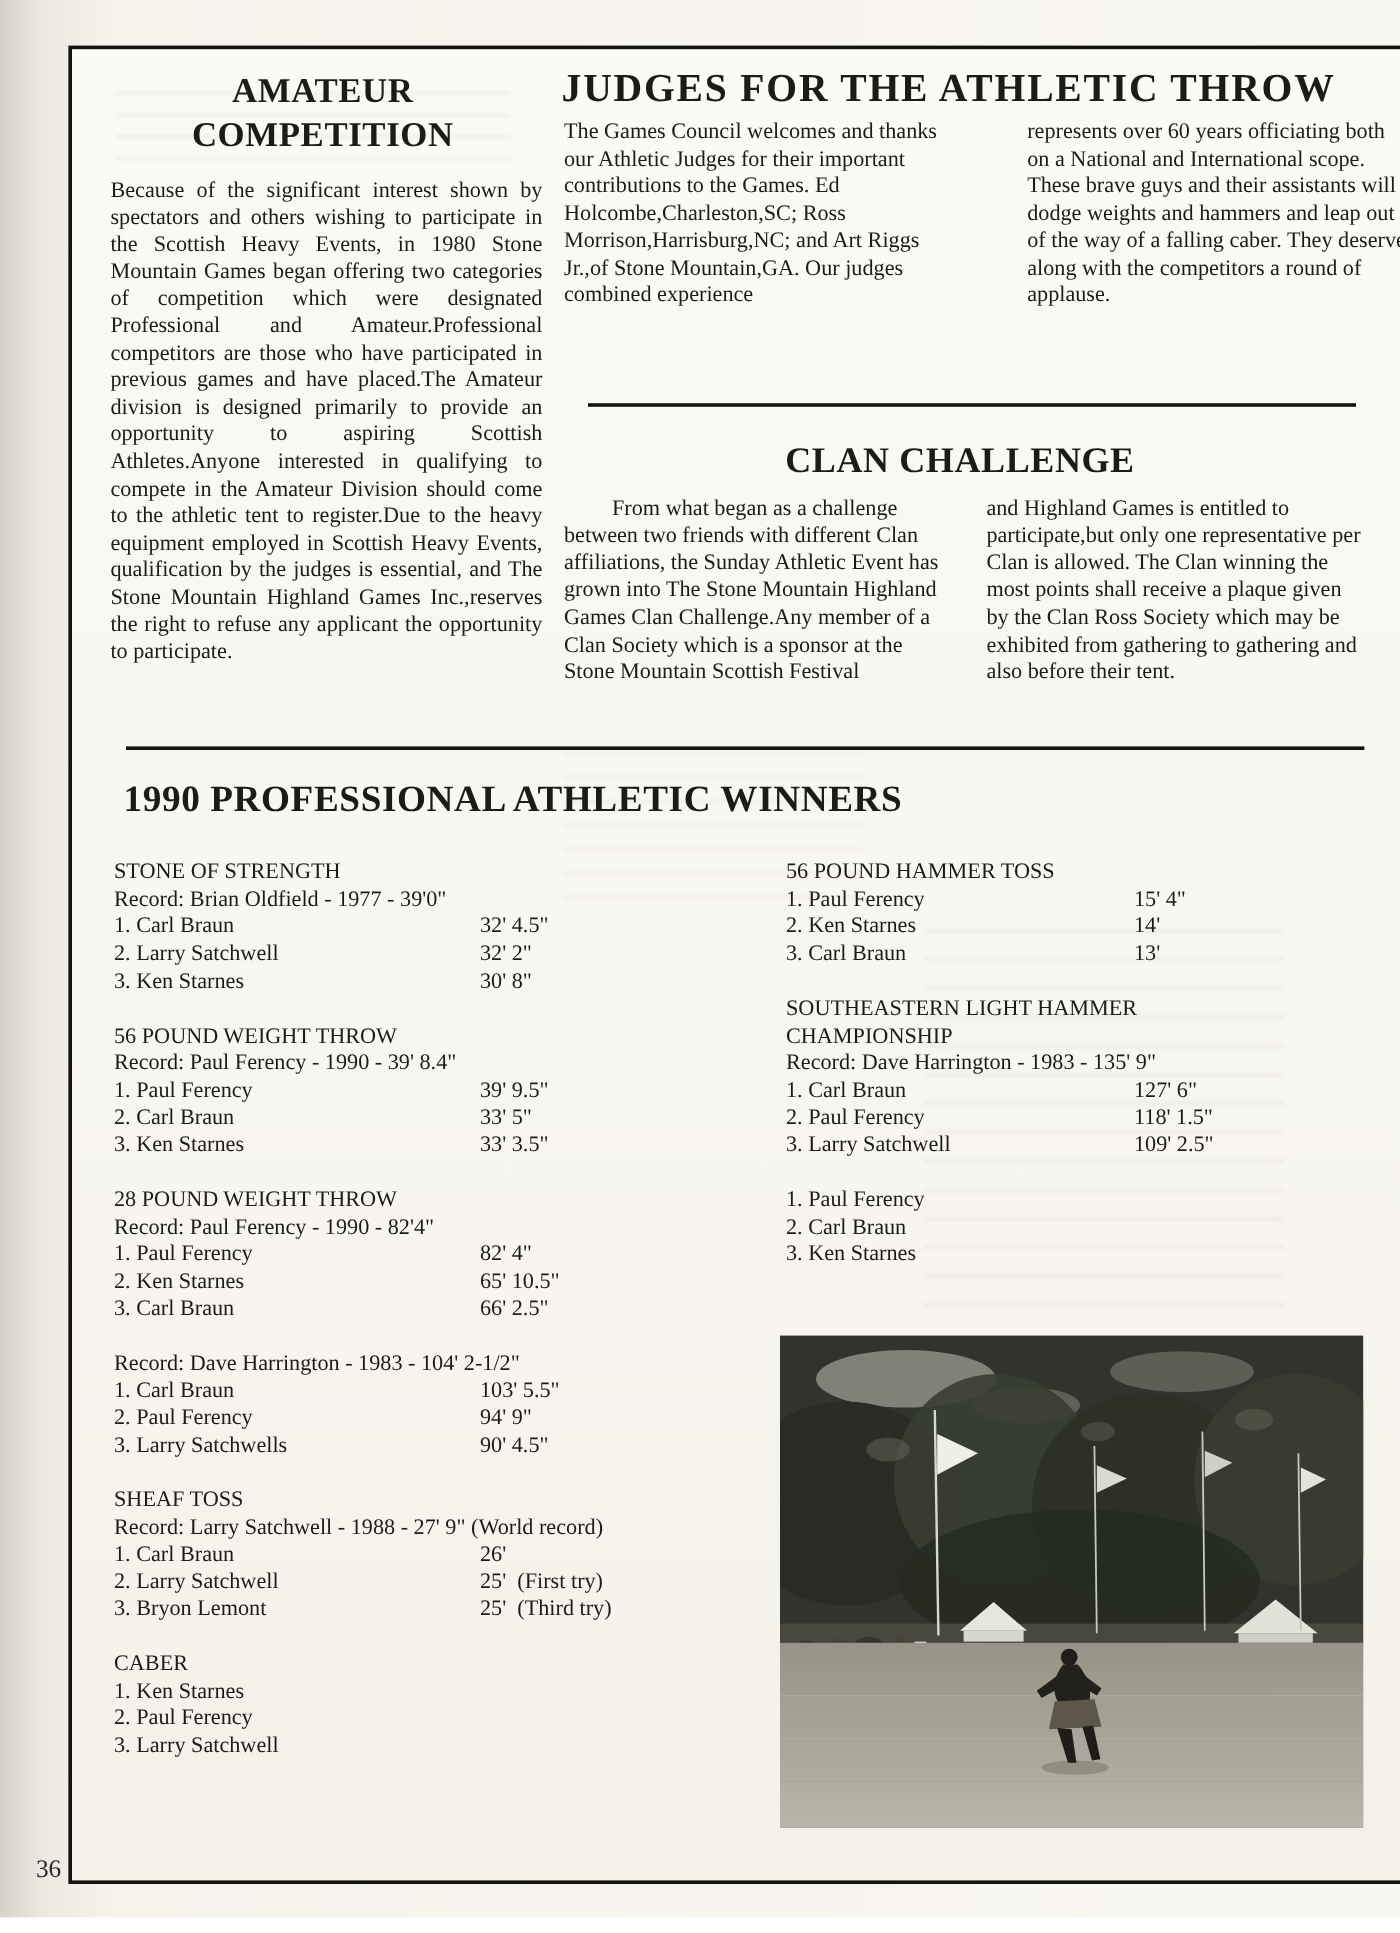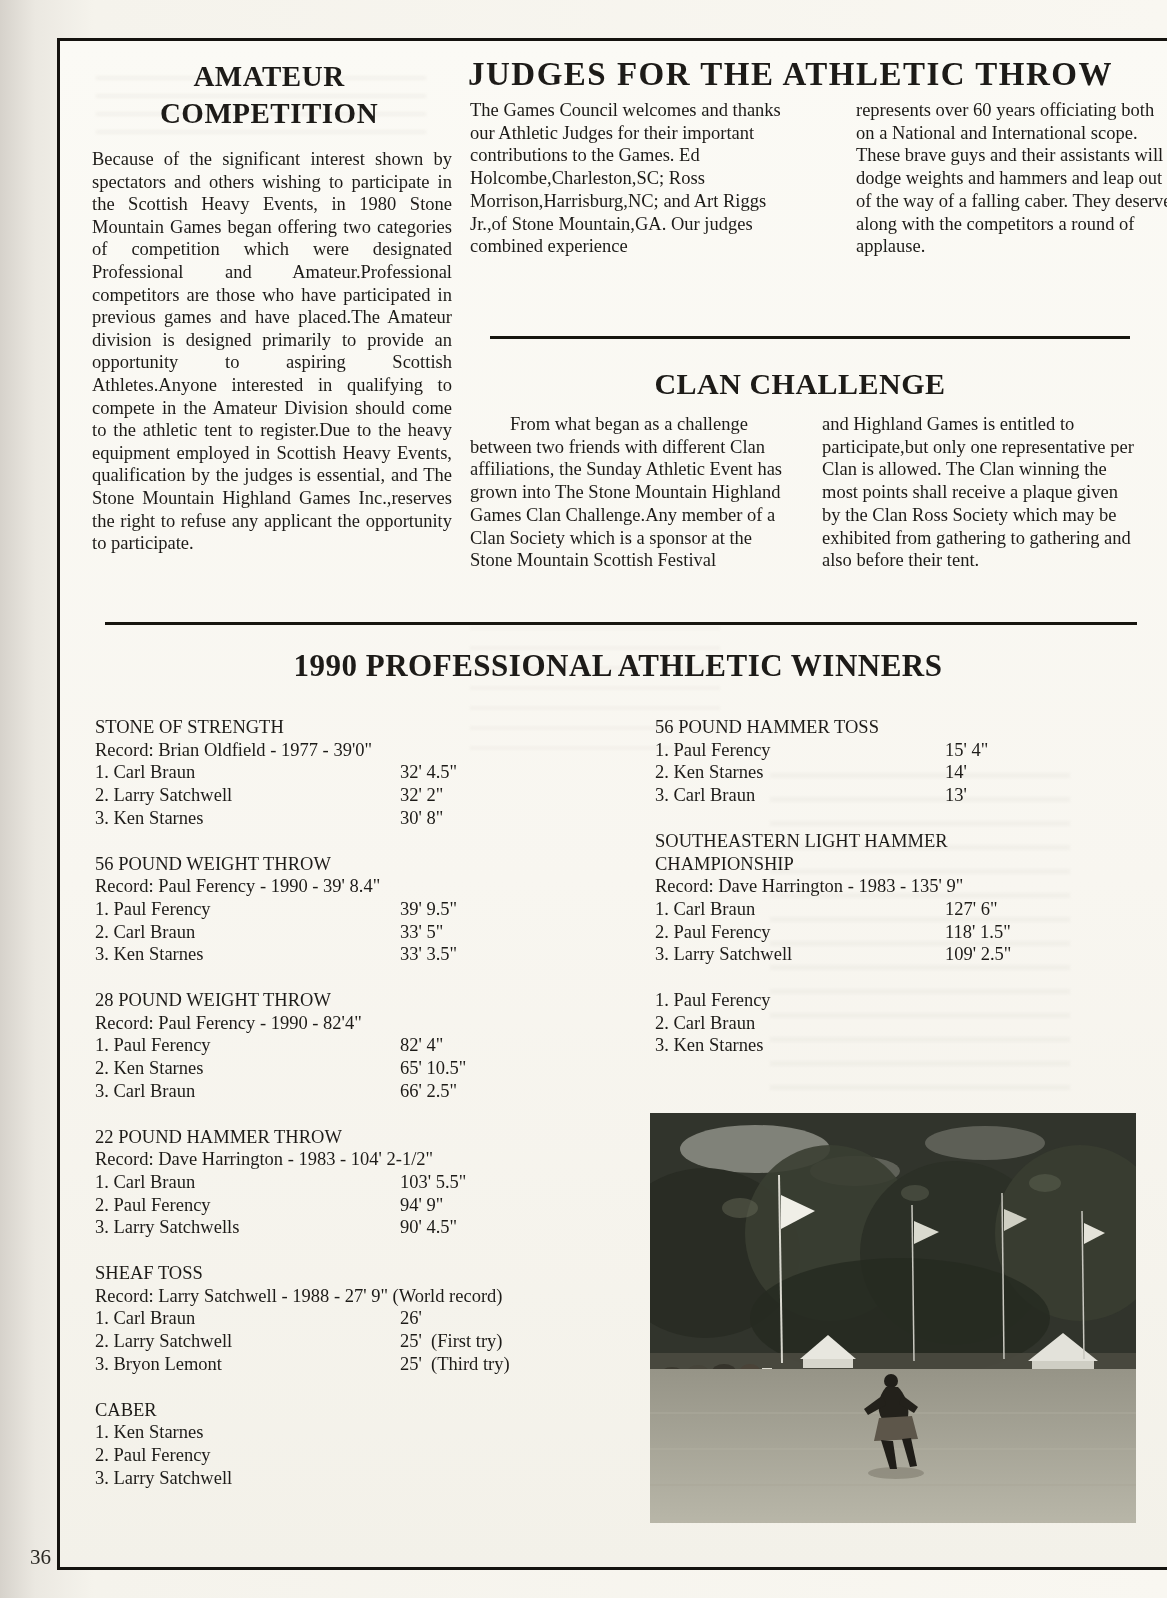--- a/index.html
+++ b/index.html
@@ -43,21 +43,21 @@
 
   .rule { background:#17150f; height:3px; }
   .rule-judges  { left:490px; top:336px; width:640px; }
   .rule-winners { left:105px; top:622px; width:1032px; }
 
   .clan-title { left:470px; top:367px; width:660px; text-align:center;
     font-size:30px; font-weight:bold; letter-spacing:.5px; }
   .clan-col1 { left:470px; top:413px; width:326px; text-indent:40px; }
   .clan-col2 { left:822px; top:413px; width:316px; }
 
-  .winners-title { left:103px; top:648px; width:1030px; text-align:center;
+  .winners-title { left:103px; top:648px; width:1030px; text-align:left;
     font-size:31px; font-weight:bold; letter-spacing:.5px; }
 
   .winners-col { position:absolute; font-size:18.5px; }
   .col-left  { left:95px;  top:716px; width:500px; }
   .col-right { left:655px; top:716px; width:500px; }
   .event { margin-bottom:23px; }
   .event-title { line-height:22.7px; }
   .col-right .event-title { max-width:335px; }
   .event-record { line-height:22.7px; }
   .result-row { position:relative; line-height:22.7px; }
@@ -144,21 +144,20 @@
         <span>2. Ken Starnes</span>
         <span class="result-mark">65' 10.5"</span>
       </div>
       <div class="result-row">
         <span>3. Carl Braun</span>
         <span class="result-mark">66' 2.5"</span>
       </div>
     </div>
 
     <div class="event">
-      <div class="event-title">22 POUND HAMMER THROW</div>
       <div class="event-record">Record: Dave Harrington - 1983 - 104' 2-1/2"</div>
       <div class="result-row">
         <span>1. Carl Braun</span>
         <span class="result-mark">103' 5.5"</span>
       </div>
       <div class="result-row">
         <span>2. Paul Ferency</span>
         <span class="result-mark">94' 9"</span>
       </div>
       <div class="result-row">

